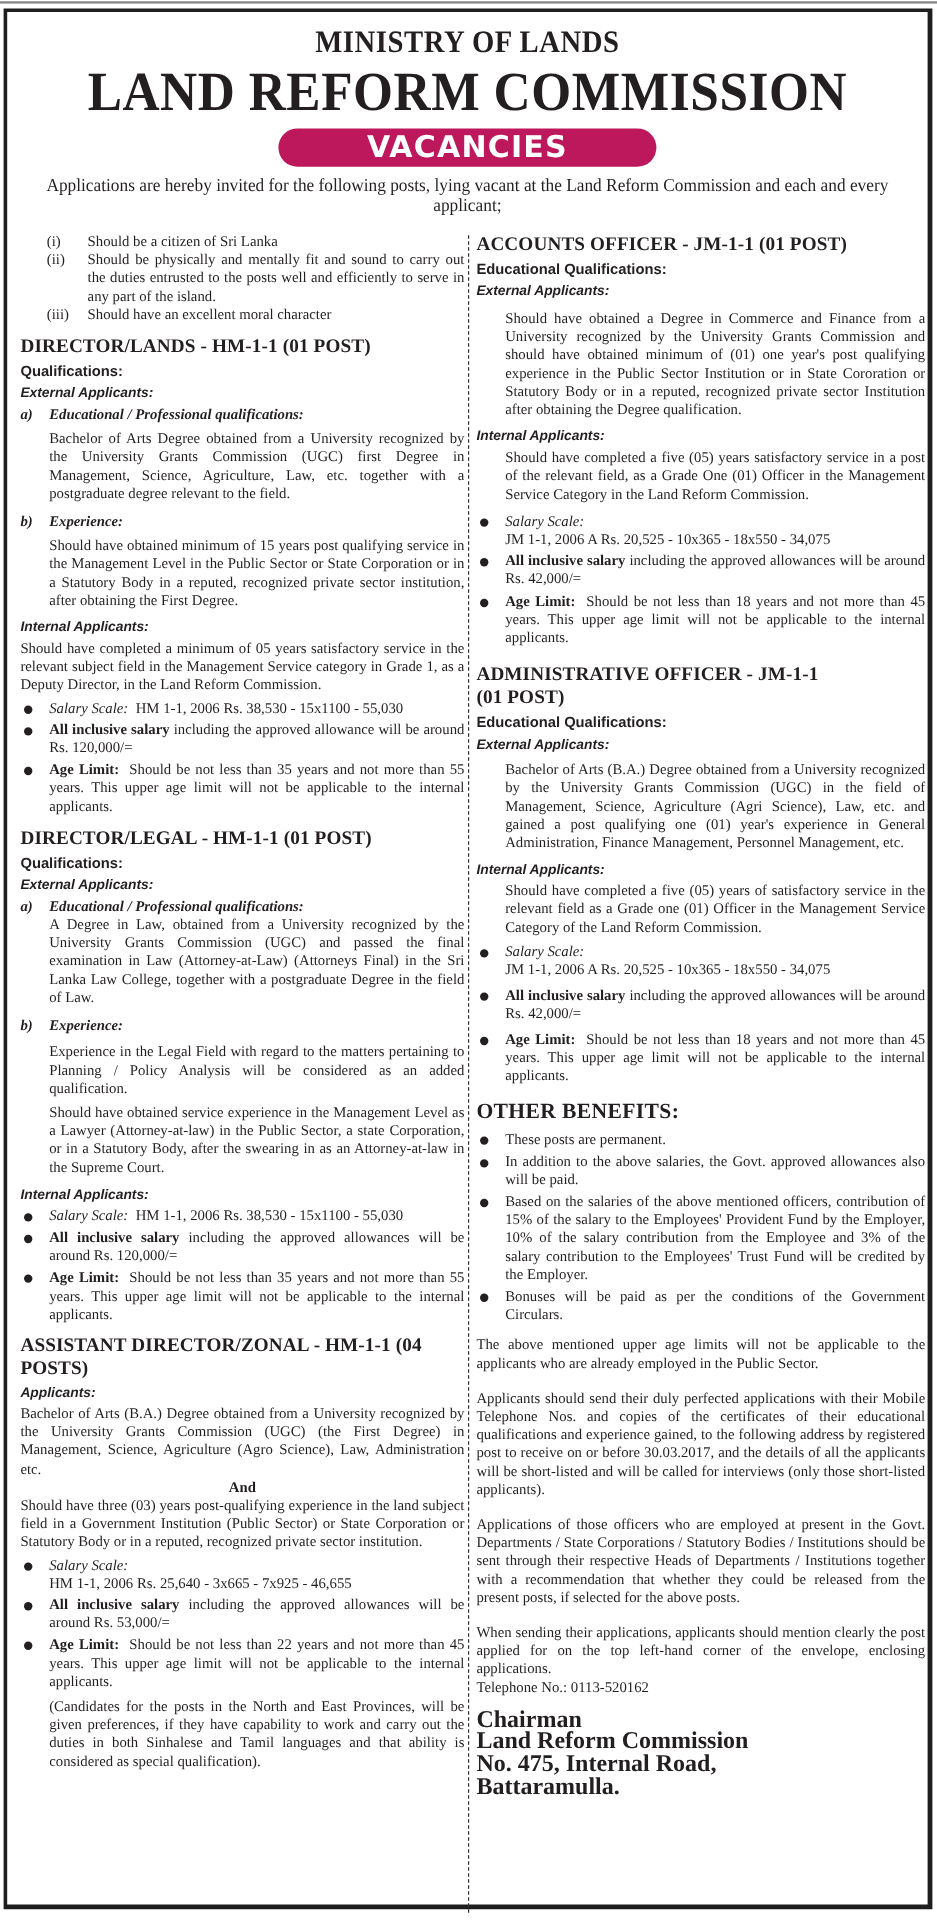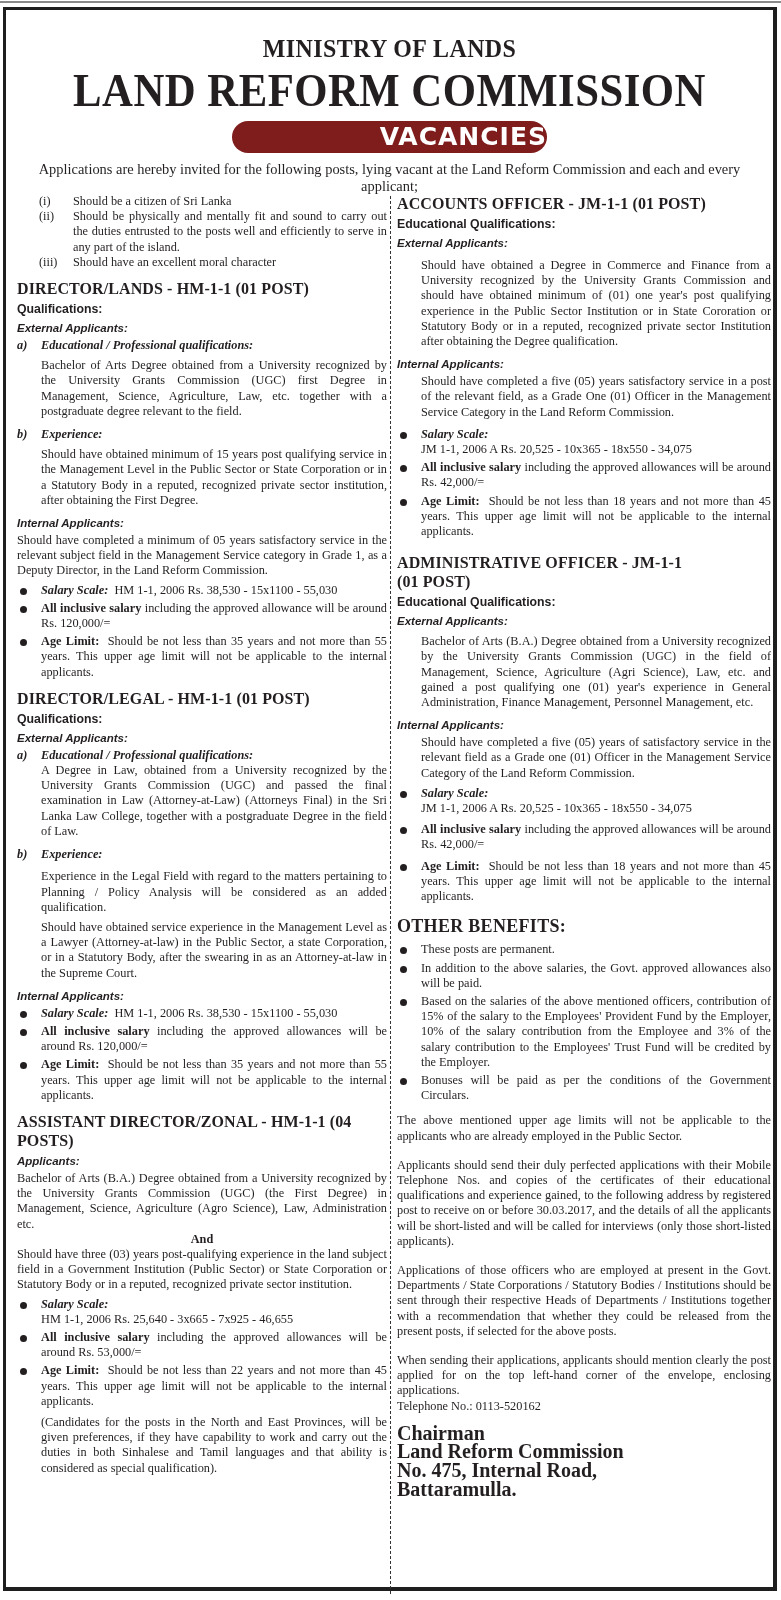--- a/index.html
+++ b/index.html
@@ -6,27 +6,27 @@
   html, body { width: 781px; height: 1600px; background: #ffffff; overflow: hidden; }
   body { position: relative; font-family: "Liberation Serif", "DejaVu Serif", serif; color: #231f20; }
 
   .topline { position: absolute; left: 0; right: 0; top: 1px; height: 2px; background: #8a8a8a; }
   .frame {
     position: absolute; left: 3px; top: 7px; width: 774px; height: 1584px;
     border: 3px solid #1e1e1e; border-right-width: 4px; border-bottom-width: 4px;
     background: #fff;
   }
 
-  .masthead { position: absolute; left: 0; right: 0; top: 16px; text-align: center; }
+  .masthead { position: absolute; left: 0; right: 0; top: 2px; text-align: center; }
   .ministry { font-size: 26px; font-weight: bold; letter-spacing: 0.5px; margin-top: 8px; line-height: 30px; transform: scaleX(0.92); }
   .commission { font-size: 46px; font-weight: bold; line-height: 50px; letter-spacing: 0.5px; margin-top: 2px; transform: scaleX(0.93); }
   .pill {
     display: inline-block; margin-top: 5px; width: 315px; height: 32px; border-radius: 16px;
-    background: #7f1d1d; color: #fff; font-family: "DejaVu Sans", sans-serif; font-weight: bold;
-    font-size: 25px; line-height: 32px; letter-spacing: 1px; text-align: right;
+    background: #be185d; color: #fff; font-family: "DejaVu Sans", sans-serif; font-weight: bold;
+    font-size: 25px; line-height: 32px; letter-spacing: 1px;
   }
   .intro { font-size: 15.2px; line-height: 17px; margin: 7px 8px 0; transform: scaleX(0.95); }
 
   .col { position: absolute; top: 184px; font-size: 12.3px; line-height: 15.2px; text-align: justify; }
   .col.left { left: 11px; width: 370px; }
   .col.right { left: 391px; width: 374px; }
   .divider { position: absolute; left: 384px; top: 186px; height: 1398px; border-left: 1.5px dashed #333; }
 
   .roman { display: flex; margin-left: 22px; }
   .roman .num { width: 34px; flex: none; }
@@ -39,21 +39,21 @@
   .labeled .lbl { width: 24px; flex: none; font-style: italic; font-weight: bold; }
   .labeled .head { font-style: italic; font-weight: bold; }
   .indent { padding-left: 24px; }
   .para { margin-bottom: 4px; }
   .gap { margin-top: 8px; }
   .center-bold { text-align: center; font-weight: bold; }
 
   ul.bullets { list-style: none; margin-top: 3px; }
   ul.bullets li { position: relative; padding-left: 24px; margin-bottom: 3px; }
   ul.bullets li .dot { position: absolute; left: 3px; top: 5px; width: 7px; height: 7px; border-radius: 50%; background: #231f20; }
-  .it-b { font-style: italic; font-weight: bold; }
+  .it-b { font-style: italic; font-weight: normal; }
   .b { font-weight: bold; }
 
   h2.benefits { font-size: 18px; font-weight: bold; line-height: 20px; margin-top: 12px; margin-bottom: 6px; letter-spacing: 0.3px; }
   .signature { font-weight: bold; font-size: 20px; line-height: 18.6px; margin-top: 10px; text-align: left; }
 </style>
 </head>
 <body>
 
 <div class="topline"></div>
 <div class="frame">

